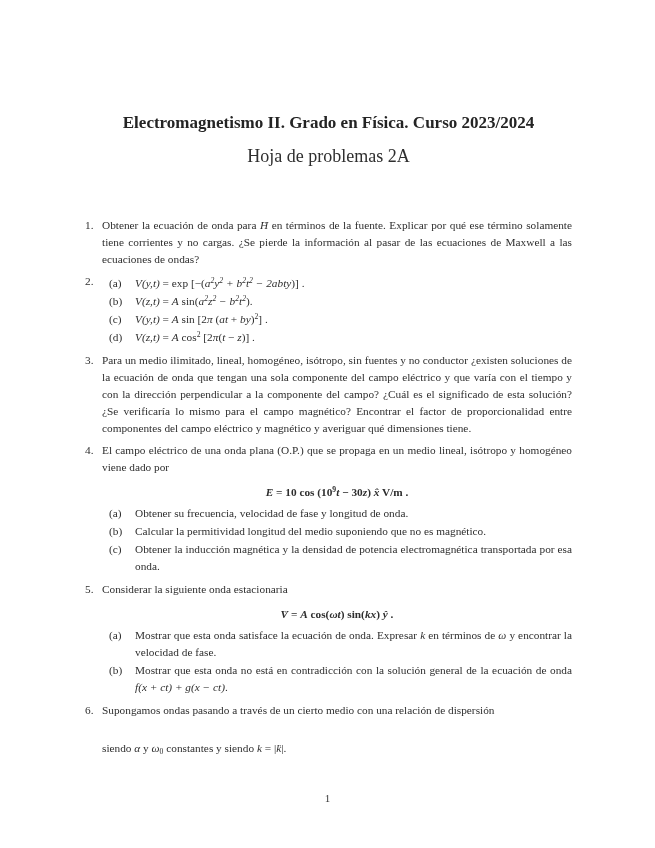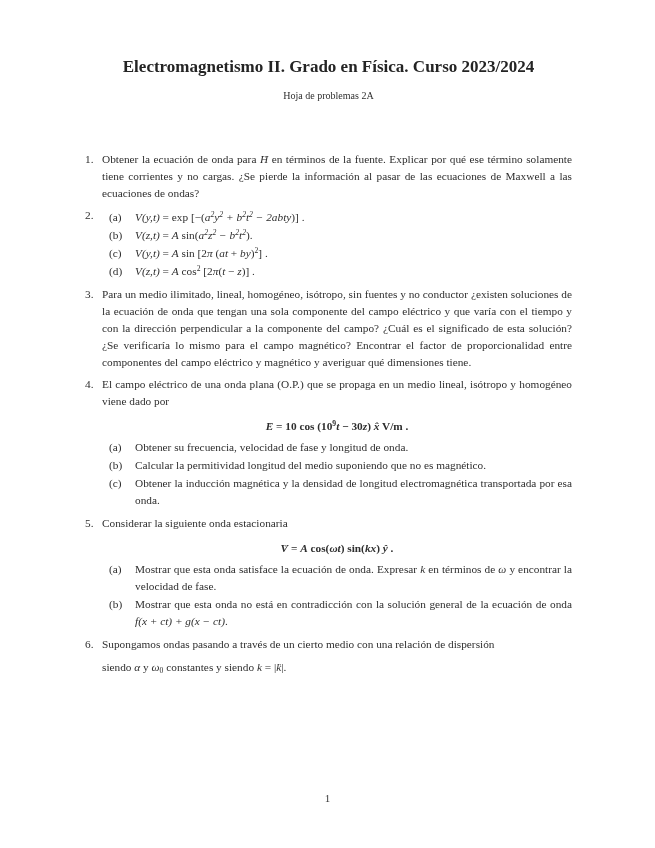--- a/index.html
+++ b/index.html
@@ -4,37 +4,37 @@
 <style>
   html,body { margin:0; padding:0; }
   body {
     width:655px; height:848px;
     background:#ffffff;
     font-family:"Liberation Serif","DejaVu Serif",serif;
     color:#2e2e2e;
     position:relative;
     overflow:hidden;
   }
-  .page { padding:56px 83px 0 85px; }
+  .page { padding:112px 83px 0 85px; }
   .doc-title {
     font-size:17px; font-weight:bold; text-align:center;
     margin:0; line-height:1.25; color:#242424;
   }
-  .doc-subtitle { font-size:10px; text-align:center; margin-top:13px; }
+  .doc-subtitle { font-size:18px; text-align:center; margin-top:13px; }
   .problems { margin-top:50px; font-size:11.3px; line-height:17px; }
   .problem { display:flex; margin-bottom:5px; }
   .p-num { width:17px; flex-shrink:0; }
   .p-body { flex:1; min-width:0; }
   .p-text { text-align:justify; }
   .p-eq { text-align:center; margin:8px 0 4px 0;font-weight:bold; }
   .subitems { margin-top:2px; }
   .subitem { display:flex; padding-left:7px; margin:1px 0; }
   .s-label { width:26px; flex-shrink:0; }
   .s-text { flex:1; text-align:justify; }
-  .p-tail { margin-top:6px; text-align:justify; }
+  .p-tail { margin-top:21px; text-align:justify; }
   .mi { font-style:italic; }
   sup,sub { font-size:0.68em; line-height:0; }
   sup { vertical-align:0.5em; }
   sub { vertical-align:-0.2em; }
   .vec { position:relative; display:inline-block; font-style:italic; }
   .vec .va {
     position:absolute; top:-0.62em; left:50%;
     transform:translateX(-42%) scaleX(0.85);
     font-size:0.58em; font-style:normal;
   }
@@ -94,21 +94,21 @@
             <div class="subitem">
               <span class="s-label">(a)</span>
               <div class="s-text">Obtener su frecuencia, velocidad de fase y longitud de onda.</div>
             </div>
             <div class="subitem">
               <span class="s-label">(b)</span>
               <div class="s-text">Calcular la permitividad longitud del medio suponiendo que no es magnético.</div>
             </div>
             <div class="subitem">
               <span class="s-label">(c)</span>
-              <div class="s-text">Obtener la inducción magnética y la densidad de longitud electromagnética transportada por esa onda.</div>
+              <div class="s-text">Obtener la inducción magnética y la densidad de potencia electromagnética transportada por esa onda.</div>
             </div>
           </div>
         </div>
       </div>
       <div class="problem">
         <span class="p-num">5.</span>
         <div class="p-body">
           <div class="p-text">Considerar la siguiente onda estacionaria</div>
           <div class="p-eq"><span class="vec"><span class="va">→</span>V</span> = <span class="mi">A</span> cos(<span class="mi">ωt</span>) sin(<span class="mi">kx</span>) <span class="mi">ŷ</span> .</div>
           <div class="subitems">

